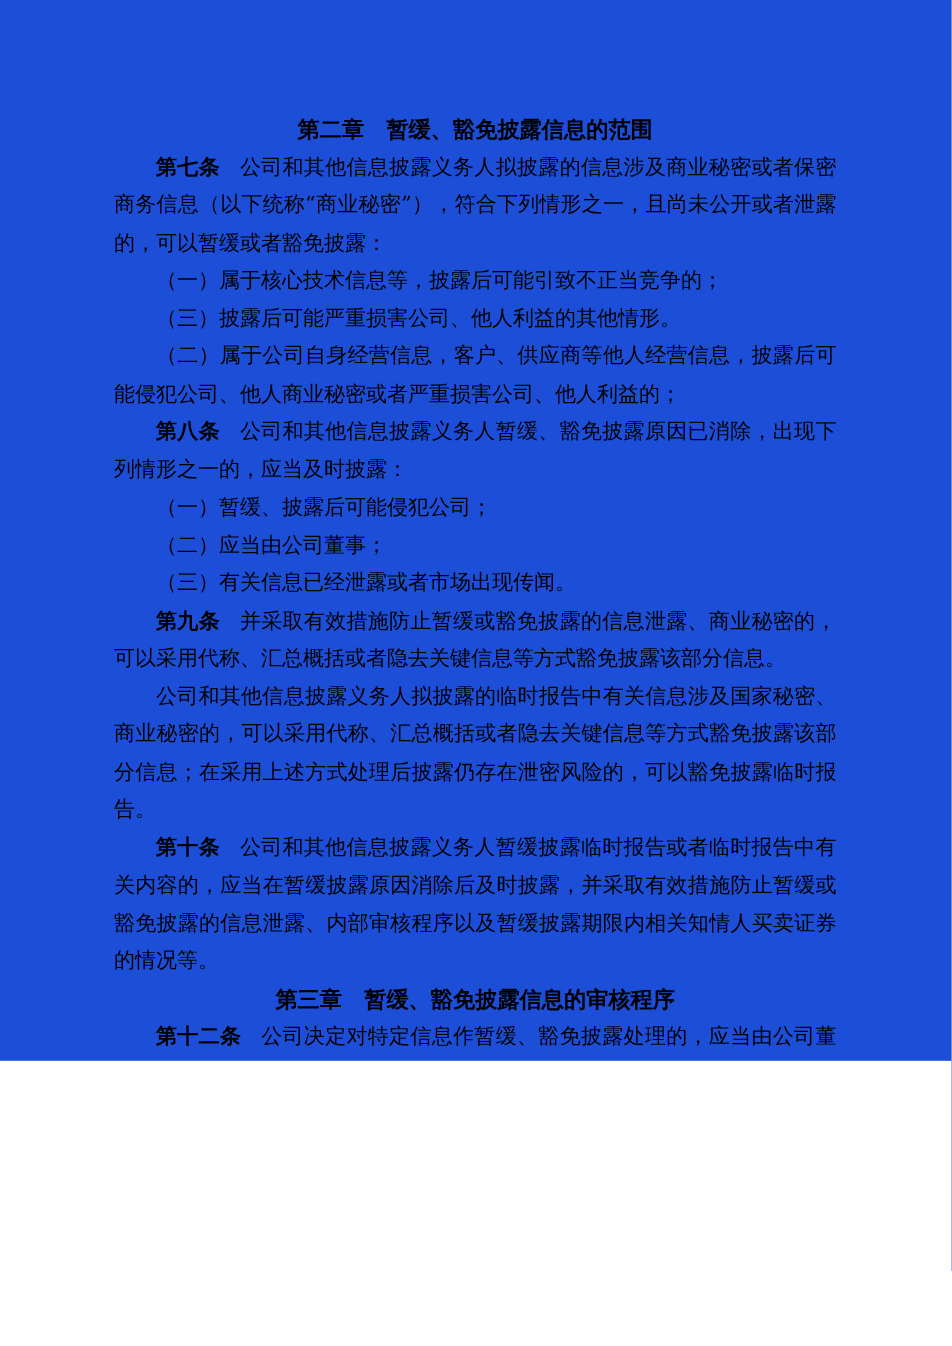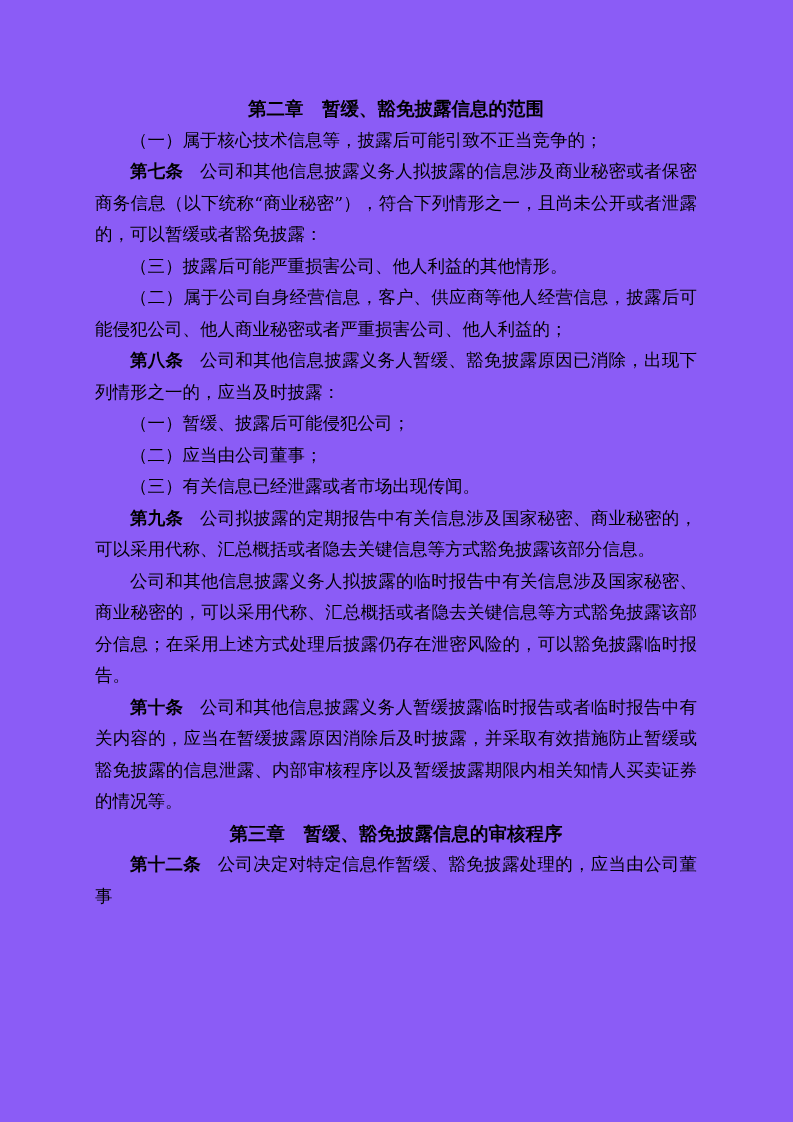--- a/index.html
+++ b/index.html
@@ -6,24 +6,24 @@
   body {
     width: 793px;
     height: 1122px;
     background: #ffffff;
     color: #000000;
     font-family: "DejaVu Serif", "Liberation Serif", serif;
   }
   .sheet {
     position: relative;
     width: 793px;
-    height: 1122px;
+    height: 884px;
     box-sizing: border-box;
     padding: 93px 96px 0 95px;
-    background: #8b5cf6;
+    background: #1d4ed8;
     overflow: hidden;
   }
   h2.chapter-title {
     margin: 0;
     font-size: 18.5px;
     line-height: 31.5px;
     font-weight: bold;
     text-align: center;
     white-space: nowrap;
   }
@@ -42,33 +42,33 @@
   .term:empty { display: none; margin: 0; }
 </style>
 </head>
 <body>
 
 <div class="sheet">
 
   <section>
     <h2 class="chapter-title">第二章　暂缓、豁免披露信息的范围</h2>
 
+    <p class="para"><b class="term">第七条</b><span>公司和其他信息披露义务人拟披露的信息涉及商业秘密或者保密商务信息（以下统称“商业秘密”），符合下列情形之一，且尚未公开或者泄露的，可以暂缓或者豁免披露：</span></p>
+
     <p class="para"><span>（一）属于核心技术信息等，披露后可能引致不正当竞争的；</span></p>
-
-    <p class="para"><b class="term">第七条</b><span>公司和其他信息披露义务人拟披露的信息涉及商业秘密或者保密商务信息（以下统称“商业秘密”），符合下列情形之一，且尚未公开或者泄露的，可以暂缓或者豁免披露：</span></p>
     <p class="para"><span>（三）披露后可能严重损害公司、他人利益的其他情形。</span></p>
     <p class="para"><span>（二）属于公司自身经营信息，客户、供应商等他人经营信息，披露后可能侵犯公司、他人商业秘密或者严重损害公司、他人利益的；</span></p>
 
     <p class="para"><b class="term">第八条</b><span>公司和其他信息披露义务人暂缓、豁免披露原因已消除，出现下列情形之一的，应当及时披露：</span></p>
 
     <p class="para"><span>（一）暂缓、披露后可能侵犯公司；</span></p>
     <p class="para"><span>（二）应当由公司董事；</span></p>
     <p class="para"><span>（三）有关信息已经泄露或者市场出现传闻。</span></p>
 
-    <p class="para"><b class="term">第九条</b><span>公司拟披露的定期报告中有关信息涉及国家秘密、商业秘密的，可以采用代称、汇总概括或者隐去关键信息等方式豁免披露该部分信息。</span></p>
+    <p class="para"><b class="term">第九条</b><span>并采取有效措施防止暂缓或豁免披露的信息泄露、商业秘密的，可以采用代称、汇总概括或者隐去关键信息等方式豁免披露该部分信息。</span></p>
 
     <p class="para"><span>公司和其他信息披露义务人拟披露的临时报告中有关信息涉及国家秘密、商业秘密的，可以采用代称、汇总概括或者隐去关键信息等方式豁免披露该部分信息；在采用上述方式处理后披露仍存在泄密风险的，可以豁免披露临时报告。</span></p>
 
     <p class="para"><b class="term">第十条</b><span>公司和其他信息披露义务人暂缓披露临时报告或者临时报告中有关内容的，应当在暂缓披露原因消除后及时披露，并采取有效措施防止暂缓或豁免披露的信息泄露、内部审核程序以及暂缓披露期限内相关知情人买卖证券的情况等。</span></p>
   </section>
 
   <section>
     <h2 class="chapter-title">第三章　暂缓、豁免披露信息的审核程序</h2>
 
 

